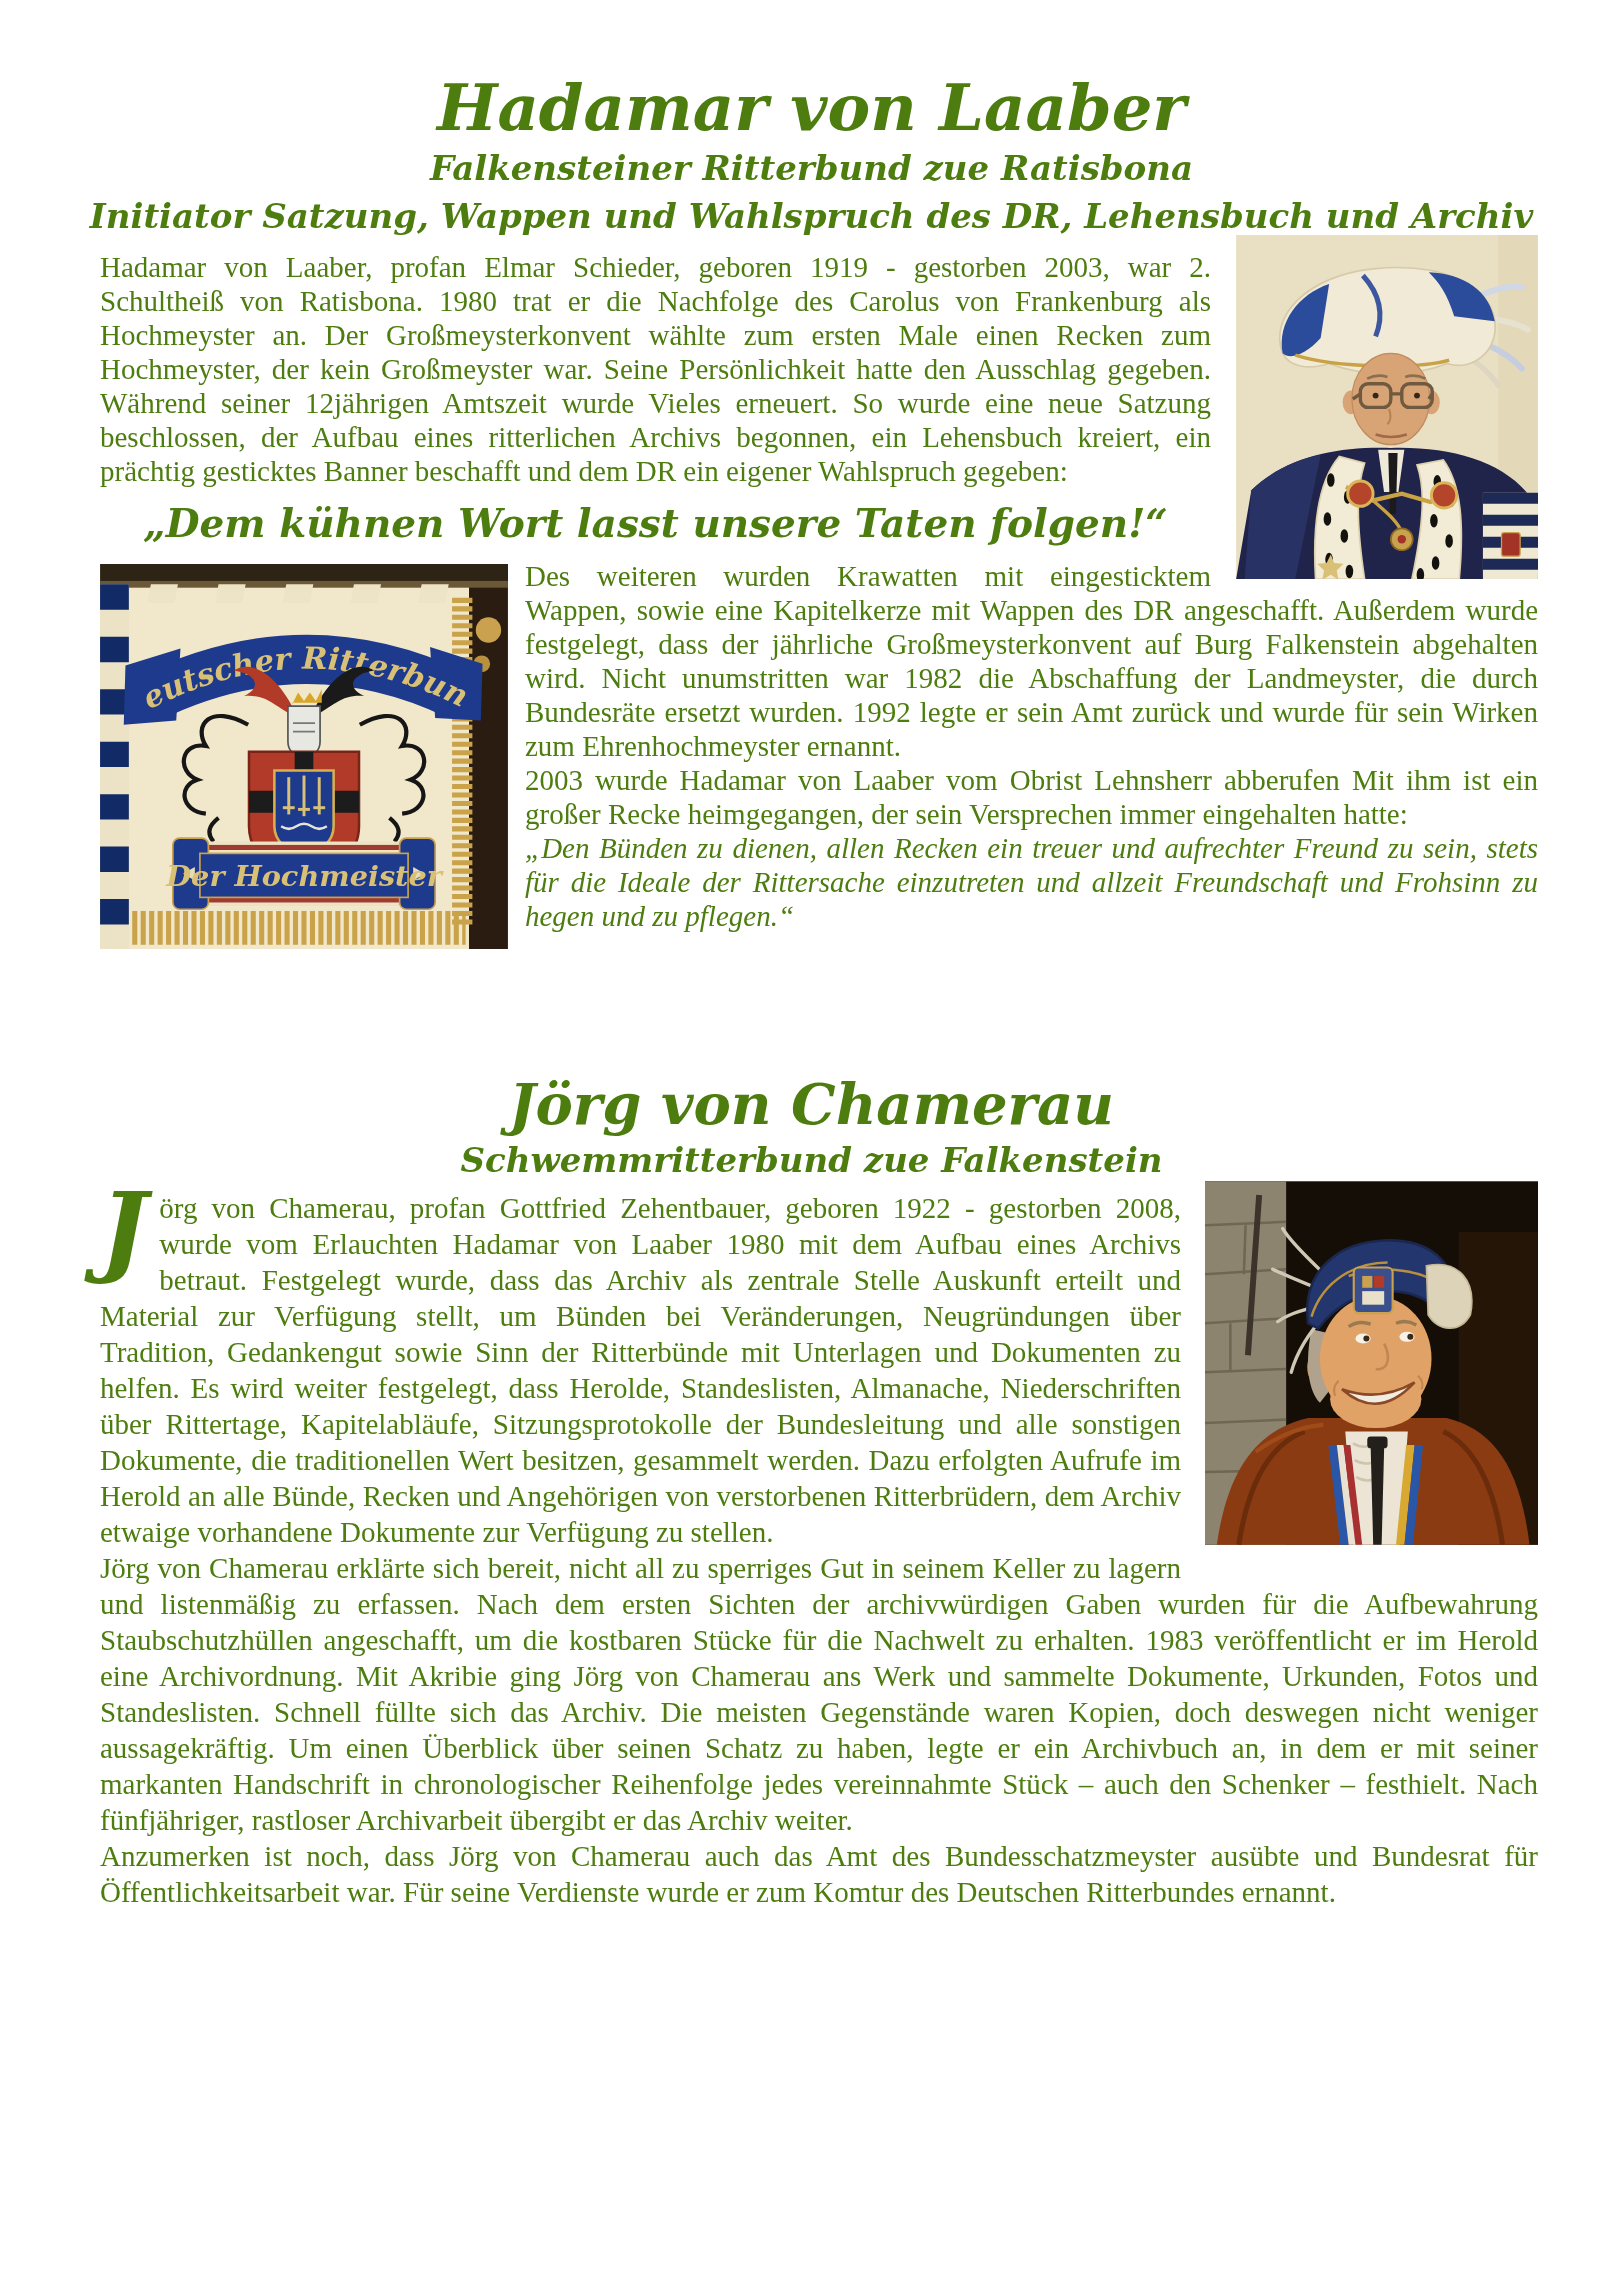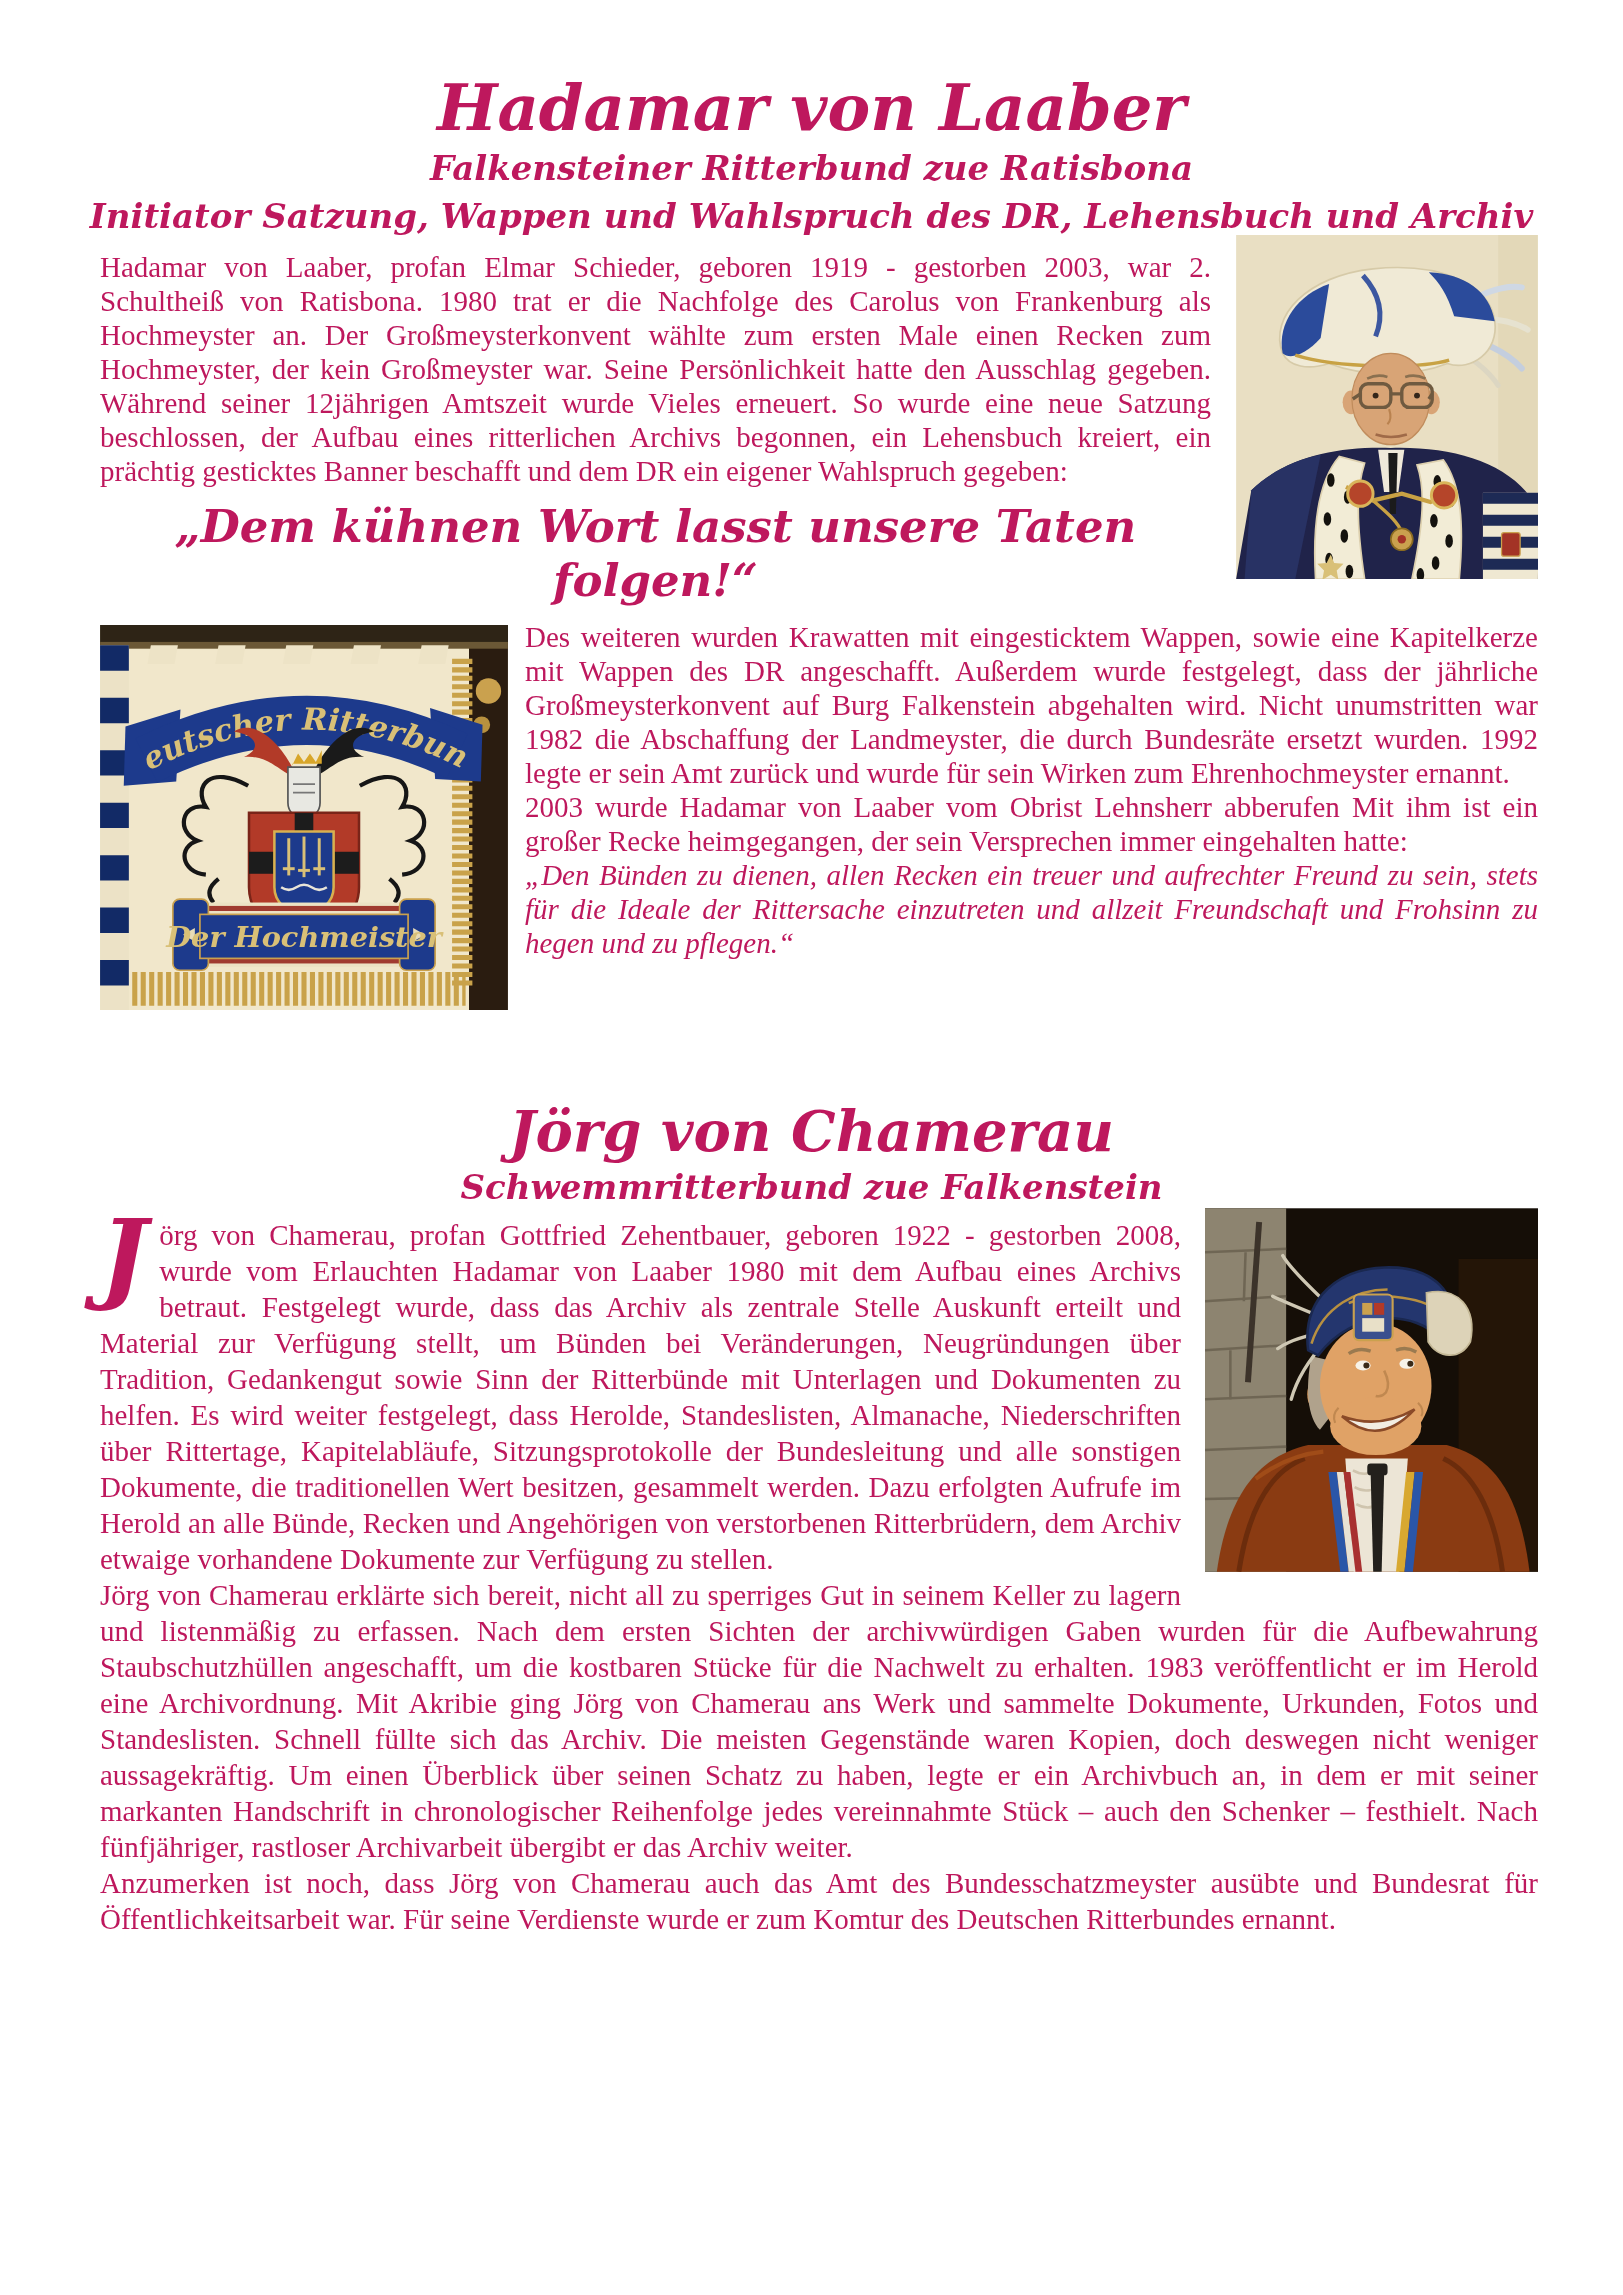--- a/index.html
+++ b/index.html
@@ -1,27 +1,27 @@
 <!DOCTYPE html>
 <html style="font-size:13.5px"><head>
 <meta charset="utf-8">
 <style>
   html,body{margin:0;padding:0;background:#ffffff;}
-  .page{position:relative;width:1623px;height:2295px;background:#ffffff;color:#be185d;
+  .page{position:relative;width:1623px;height:2295px;background:#ffffff;color:#4d7c0f;
         font-family:"Liberation Serif",serif;overflow:hidden;}
   
   .bl{font-family:"DejaVu Serif",serif;font-weight:bold;font-style:italic;}
   .h-main{font-size:64px;line-height:1.05;margin:0;padding-top:74px;text-align:center;}
   .h-main2{font-size:56px;line-height:1.05;margin:0;padding-top:142px;text-align:center;}
   .h-sub{font-size:34px;line-height:1.2;margin:6.8px 0 0;text-align:center;font-weight:bold;}
   .content{margin:13.5px 85px 0 100px;font-size:29px;line-height:34px;text-align:justify;}
   .content2{margin:8.5px 85px 0 100px;font-size:29px;line-height:36px;text-align:justify;}
   .content p{margin:0;}
   .content2 p{margin:0;}
-  .motto{font-size:45px;text-align:center;margin:12px 144px 12px 0;line-height:1.2;}
+  .motto{font-size:39px;text-align:center;margin:12px 144px 12px 0;line-height:1.2;}
   .promise{font-weight:normal;font-style:italic;}
   .dropcap{float:left;font-size:100px;line-height:71px;margin:3.4px 12px 0 0;
            font-family:"DejaVu Serif",serif;font-weight:bold;font-style:italic;}
   .ph{overflow:hidden;}
   .photo-hadamar{float:right;width:302px;height:344px;margin:-15px 0 10px 25px;}
   .photo-banner{float:left;width:408px;height:385px;margin:5px 17px 6.8px 0;}
   .photo-joerg{float:right;width:333px;height:364px;margin:-8.5px 0 8.5px 24px;}
   .ph svg{display:block;width:100%;height:100%;}
 </style>
 </head>

